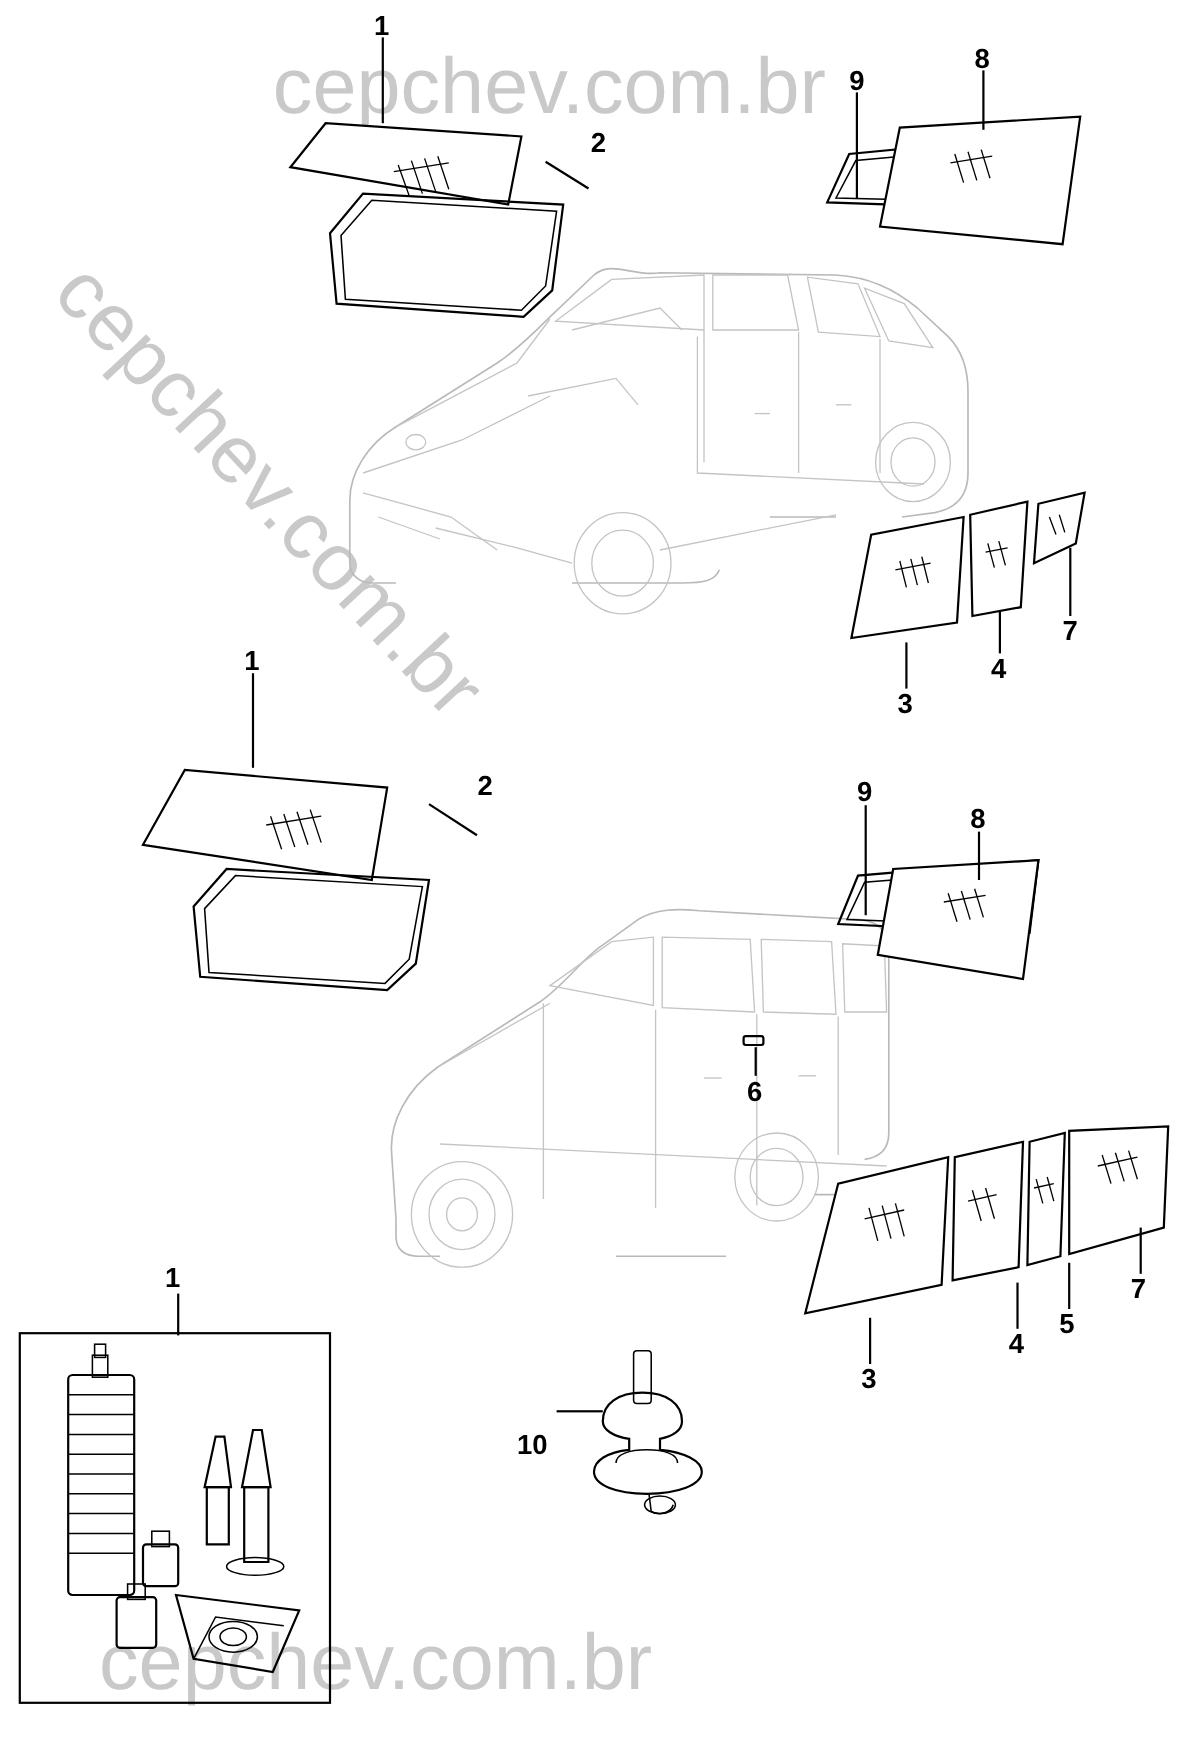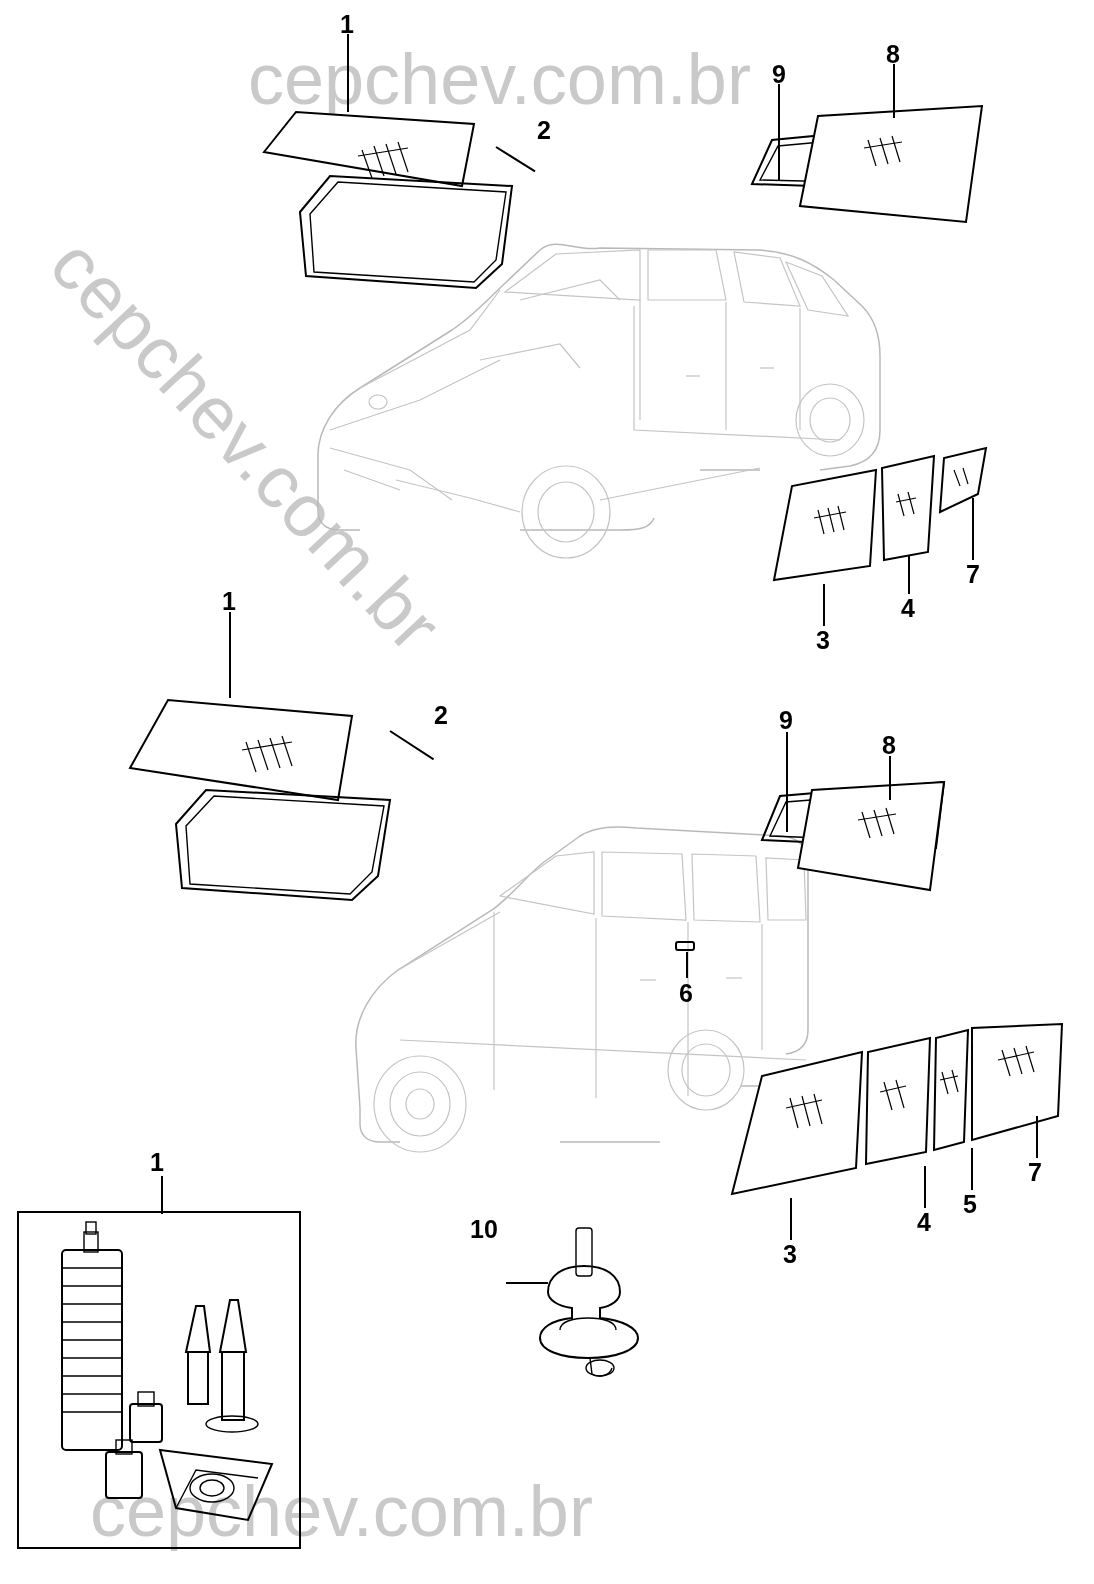--- a/index.html
+++ b/index.html
@@ -303,16 +303,16 @@
   <div class="num" style="left:222px;top:589px;">1</div>
   <div class="num" style="left:434px;top:703px;">2</div>
   <div class="num" style="left:779px;top:708px;">9</div>
   <div class="num" style="left:882px;top:733px;">8</div>
   <div class="num" style="left:679px;top:981px;">6</div>
 
   <div class="num" style="left:783px;top:1242px;">3</div>
   <div class="num" style="left:917px;top:1210px;">4</div>
   <div class="num" style="left:963px;top:1192px;">5</div>
   <div class="num" style="left:1028px;top:1160px;">7</div>
-  <div class="num" style="left:470px;top:1217px;">10</div>
+  <div class="num" style="left:470px;top:1302px;">10</div>
   <div class="num" style="left:150px;top:1150px;">1</div>
 
 </div>
 
 </body></html>

